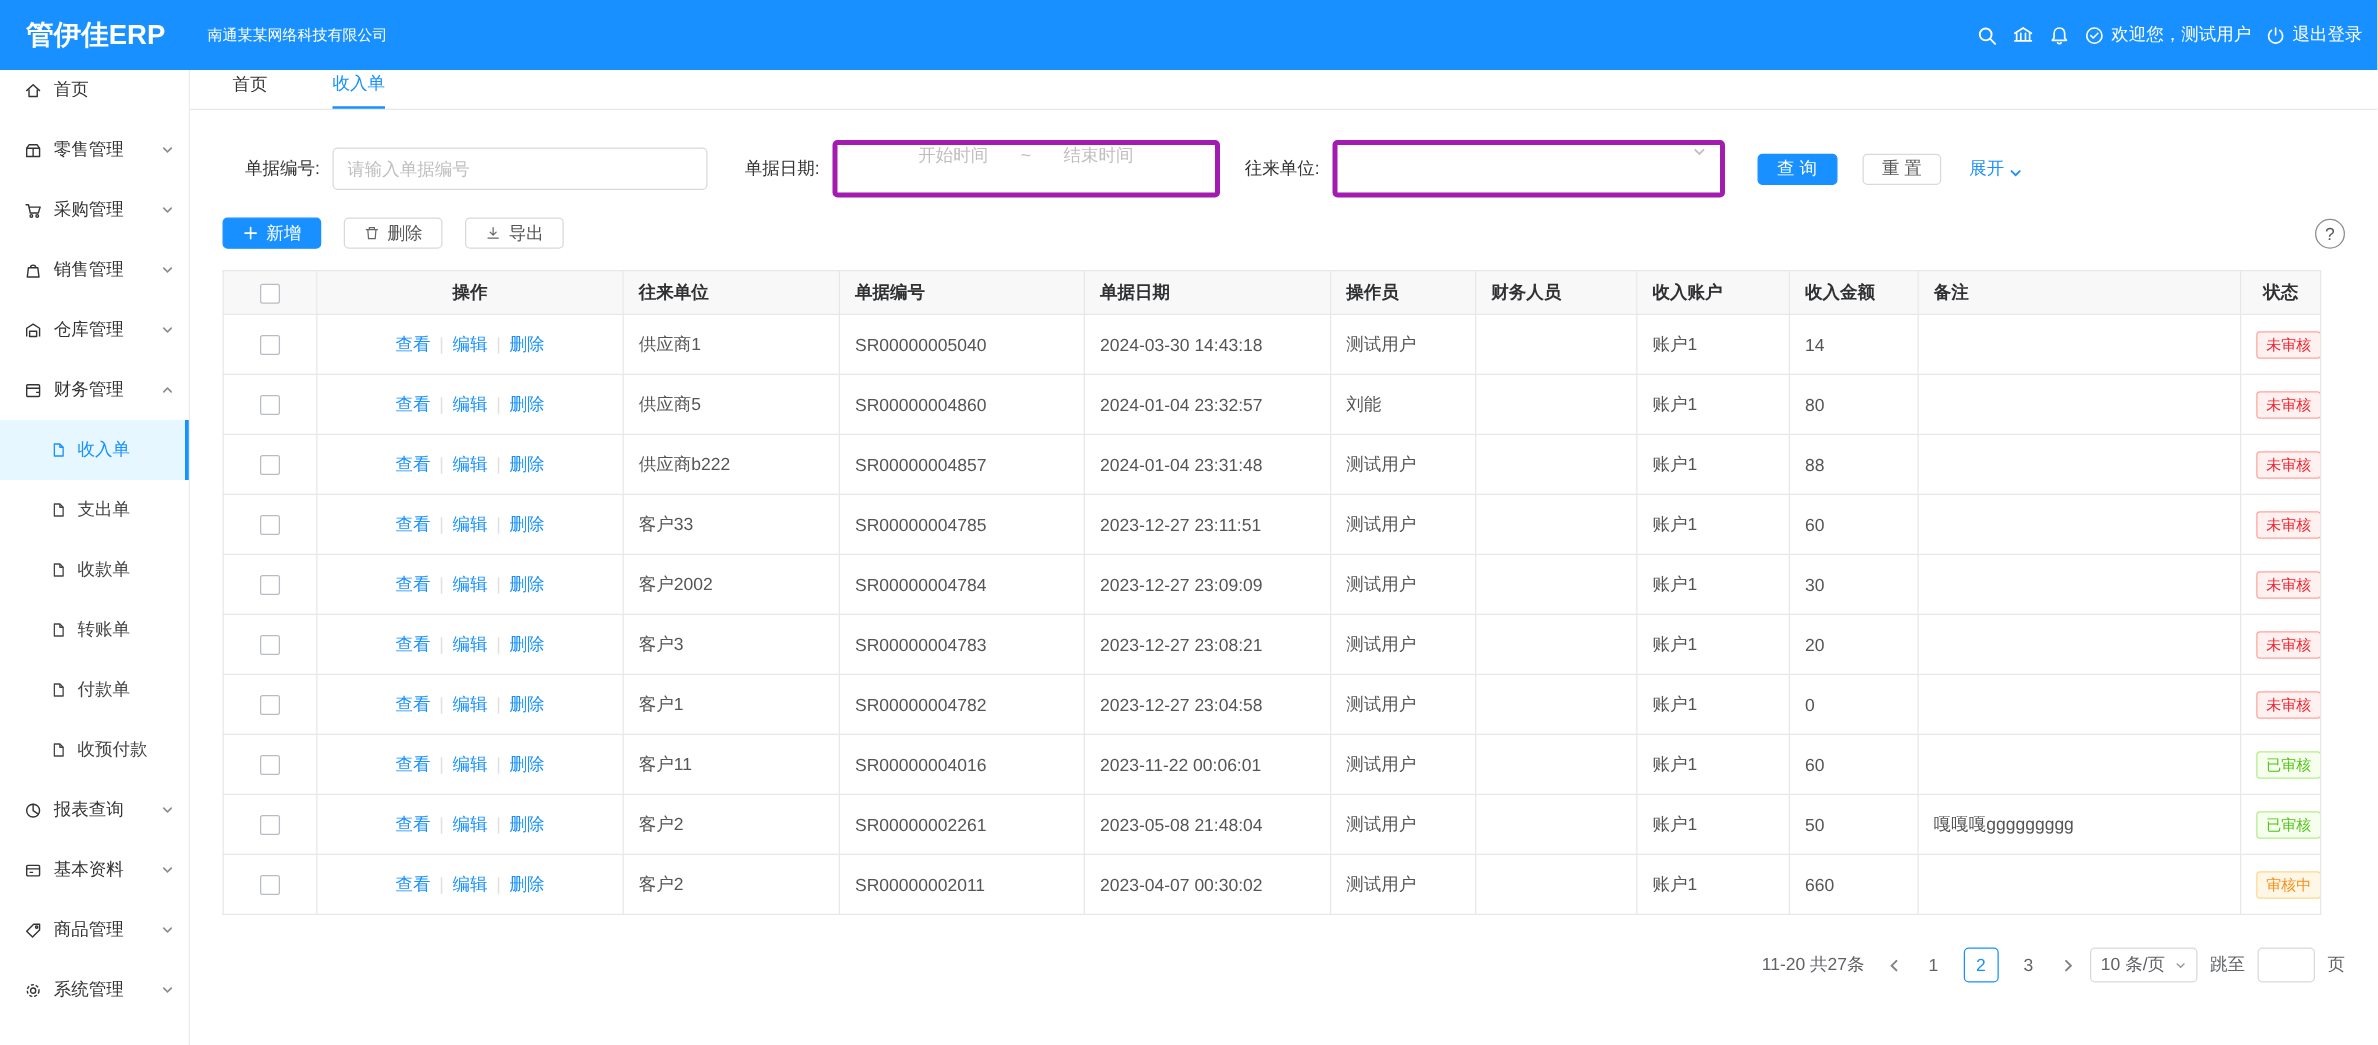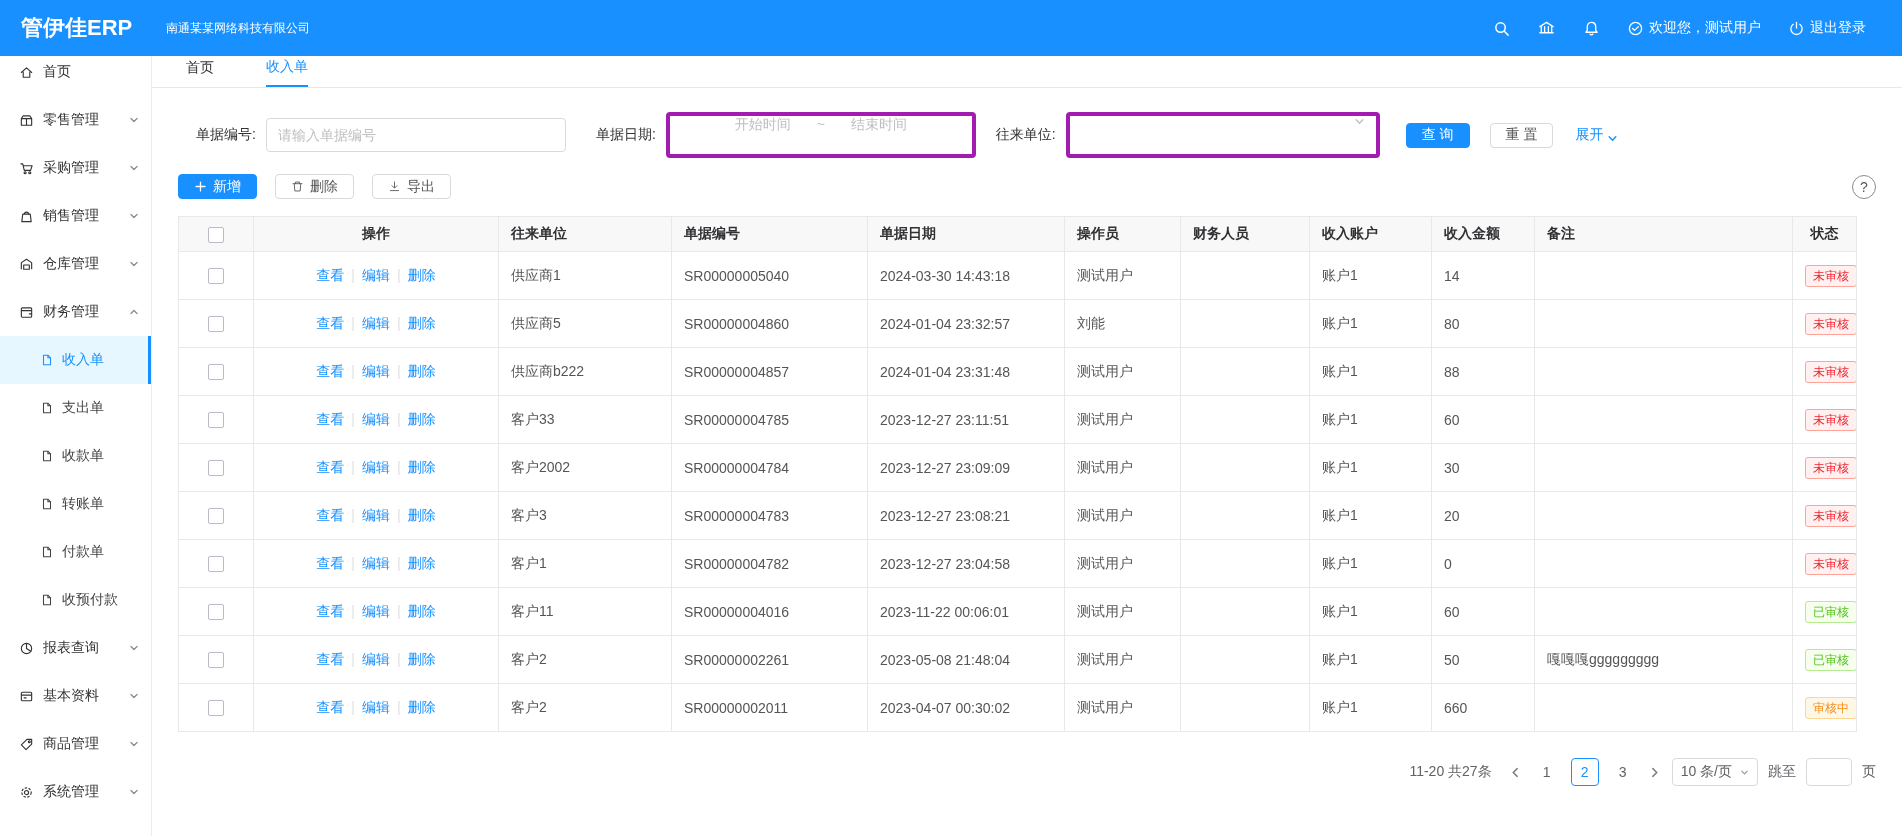--- a/index.html
+++ b/index.html
@@ -4,21 +4,21 @@
 <style>
   html,body{margin:0;padding:0}
   body{
     width:1902px;height:836px;overflow:hidden;background:#fff;
     font-family:"Liberation Sans","DejaVu Sans",sans-serif;color:#333;position:relative;
   }
   
   .topbar{position:absolute;top:0;left:0;right:0;height:56px;background:#1890ff;display:flex;align-items:center;color:#fff;z-index:5}
   .logo{width:152px;box-sizing:border-box;padding-left:21px;font-size:22px;font-weight:bold;white-space:nowrap}
   .company{font-size:12px;margin-left:14px;white-space:nowrap}
-  .topbar-right{margin-left:auto;display:flex;align-items:center;gap:28px;padding-right:36px;font-size:14px}
+  .topbar-right{margin-left:auto;display:flex;align-items:center;gap:12px;padding-right:12px;font-size:14px}
   .tb-icon{display:flex;align-items:center;cursor:pointer}
   .tb-group{display:flex;align-items:center;gap:6px;cursor:pointer;white-space:nowrap}
   
   .sidebar{position:absolute;top:48px;left:0;width:152px;bottom:0;background:#fff;border-right:1px solid #ececec;box-sizing:border-box}
   .side-item{height:48px;display:flex;align-items:center;padding:0 12px 0 19px;font-size:14px;color:#333;cursor:pointer;box-sizing:border-box}
   .side-item .sicon{margin-right:9px;display:flex}
   .side-item .chev{margin-left:auto;color:#8c8c8c;display:flex}
   .side-item.sub{padding-left:40px;color:#444}
   .side-item.sub .sicon{margin-right:8px}
   .side-item.active{background:#e6f7ff;color:#1890ff;border-right:3px solid #1890ff}

